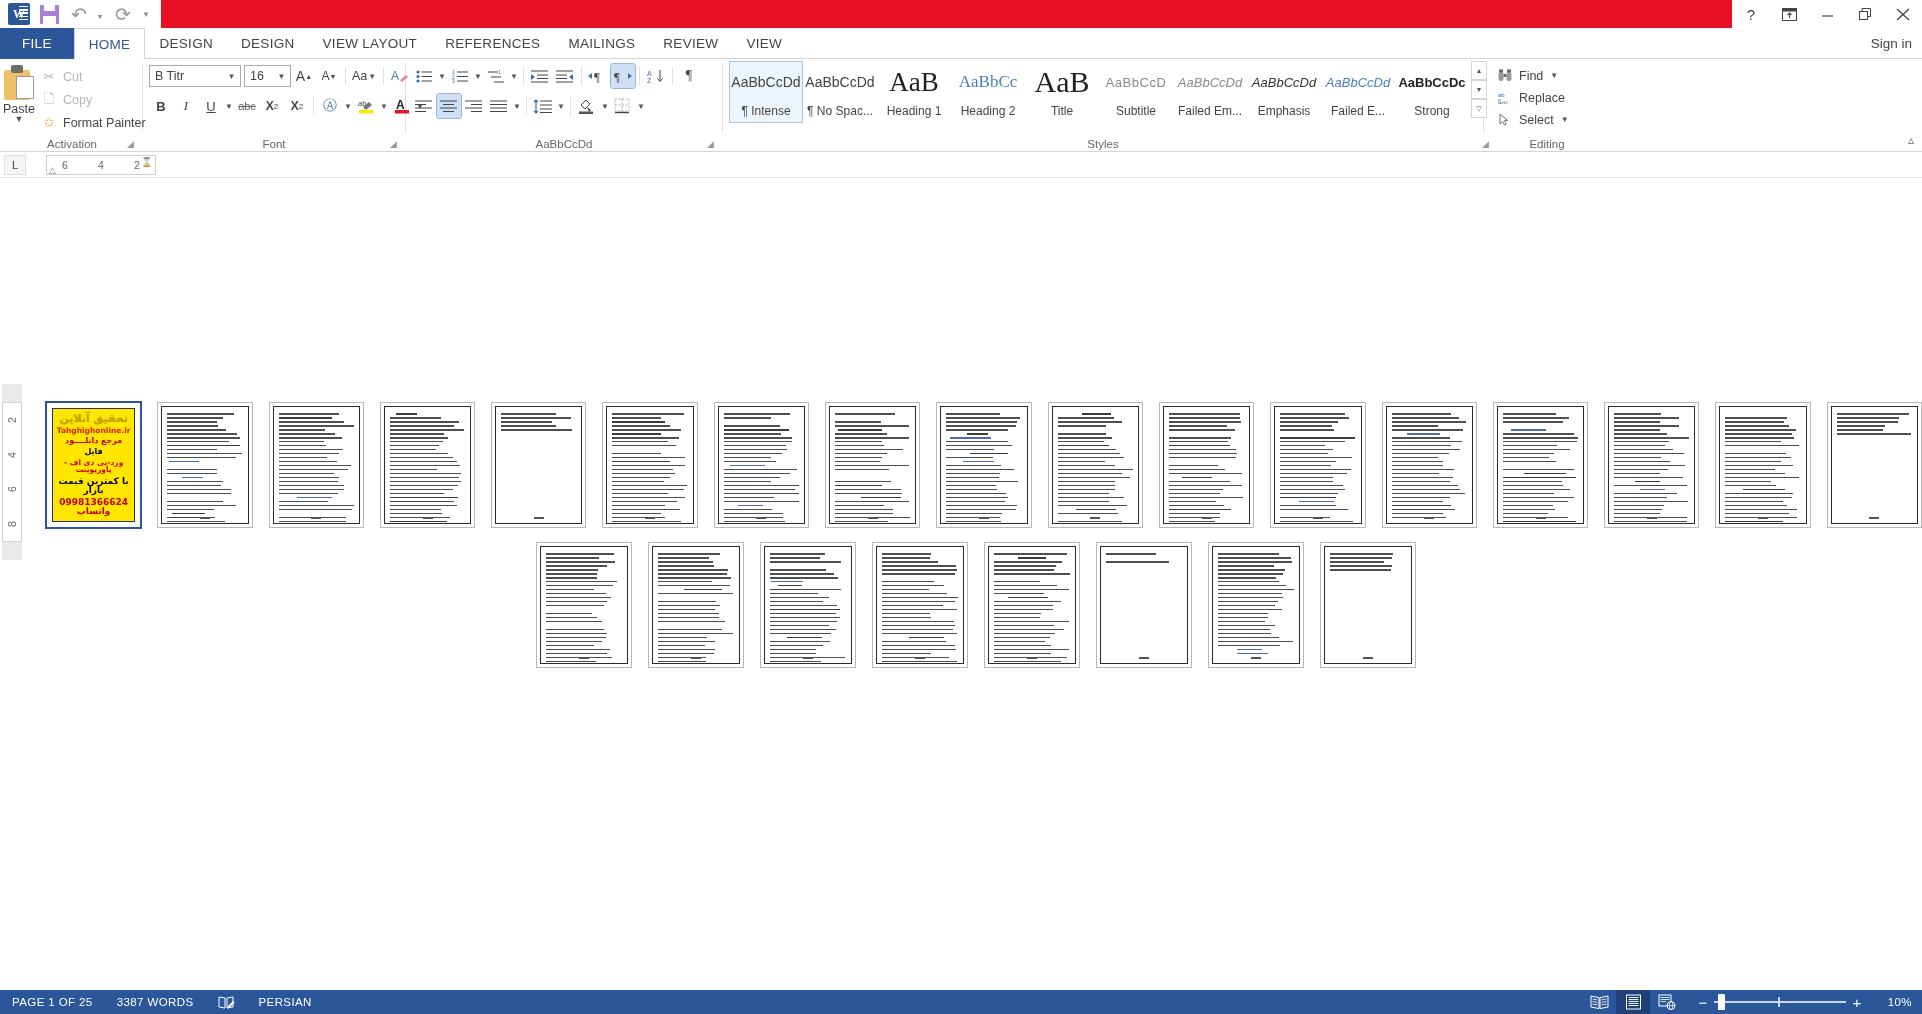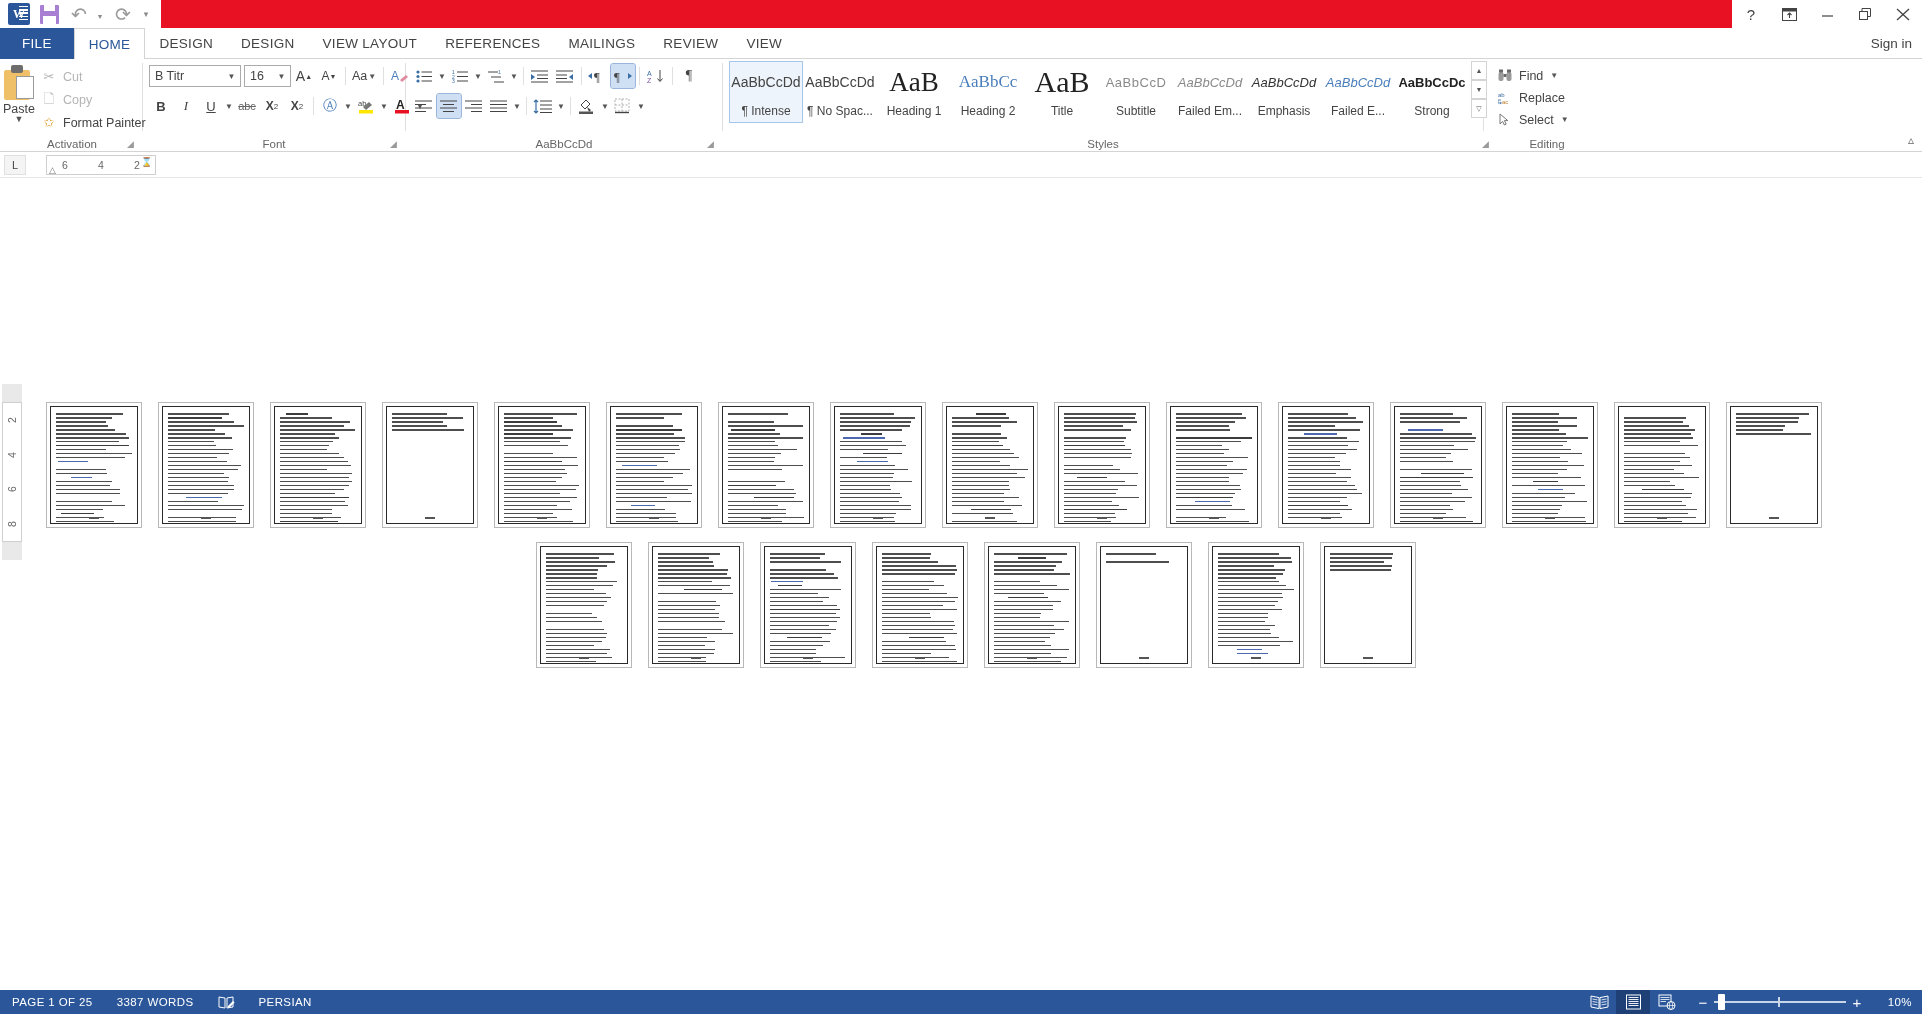--- a/index.html
+++ b/index.html
@@ -591,20 +591,31 @@
     <span class="vg">2</span>
     <span class="vg">4</span>
     <span class="vg">6</span>
     <span class="vg">8</span>
   </div>
   <div id="vrbot"></div>
 
   <div id="pages">
     <div class="pagerow">
 
+      <div class="pg sel">
+        <div class="adpage">
+          <div class="ad1">تحقیق آنلاین</div>
+          <div class="ad2">Tahghighonline.ir</div>
+          <div class="ad3">مرجع دانلــــود</div>
+          <div class="ad4">فایل</div>
+          <div class="ad5">ورد-پی دی اف - پاورپوینت</div>
+          <div class="ad6">با کمترین قیمت بازار</div>
+          <div class="ad7">09981366624 واتساپ</div>
+        </div>
+      </div>
 
     <div class="pg">
           <div class="pginner">
             <div class="lines">
               <div class="ln" style="width: 88.2613%; margin-left: 0%;"></div>
               <div class="ln" style="width: 73.4283%; margin-left: 0%;"></div>
               <div class="ln" style="width: 65.4678%; margin-left: 0%;"></div>
               <div class="ln" style="width: 67.8364%; margin-left: 0%;"></div>
               <div class="ln" style="width: 78.0652%; margin-left: 0%;"></div>
               <div class="ln" style="width: 92.2034%; margin-left: 0%;"></div>

